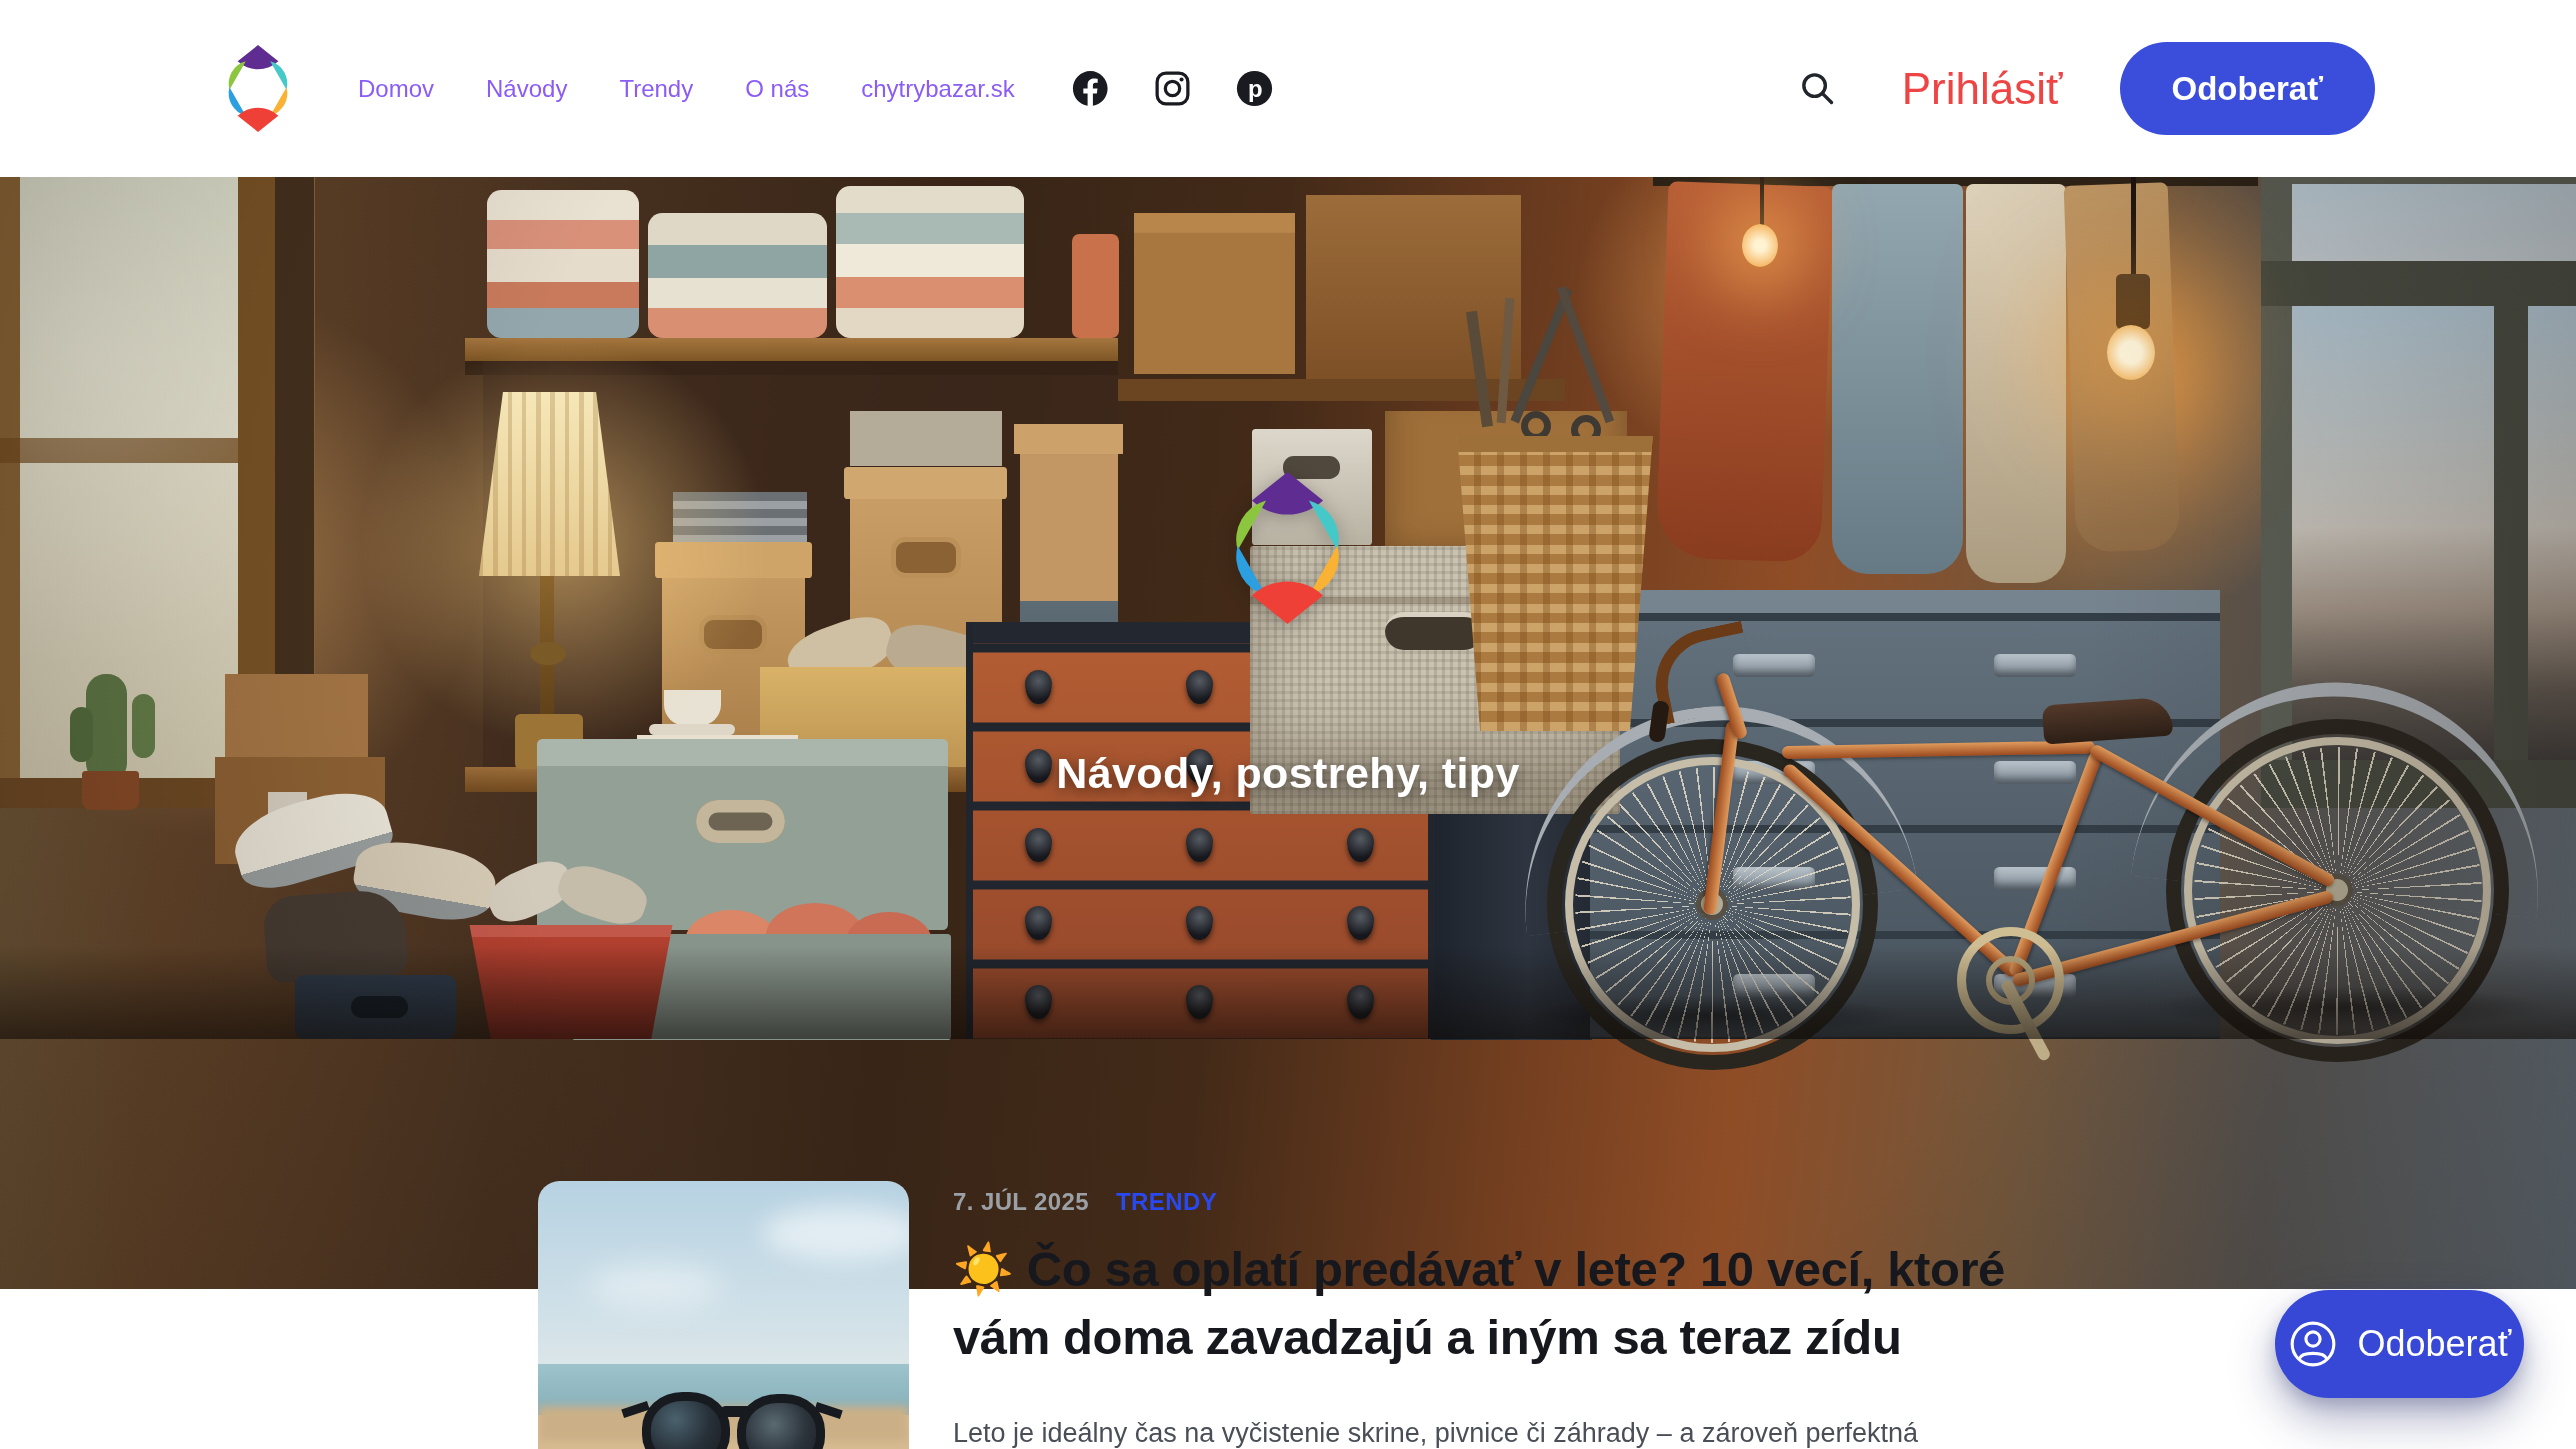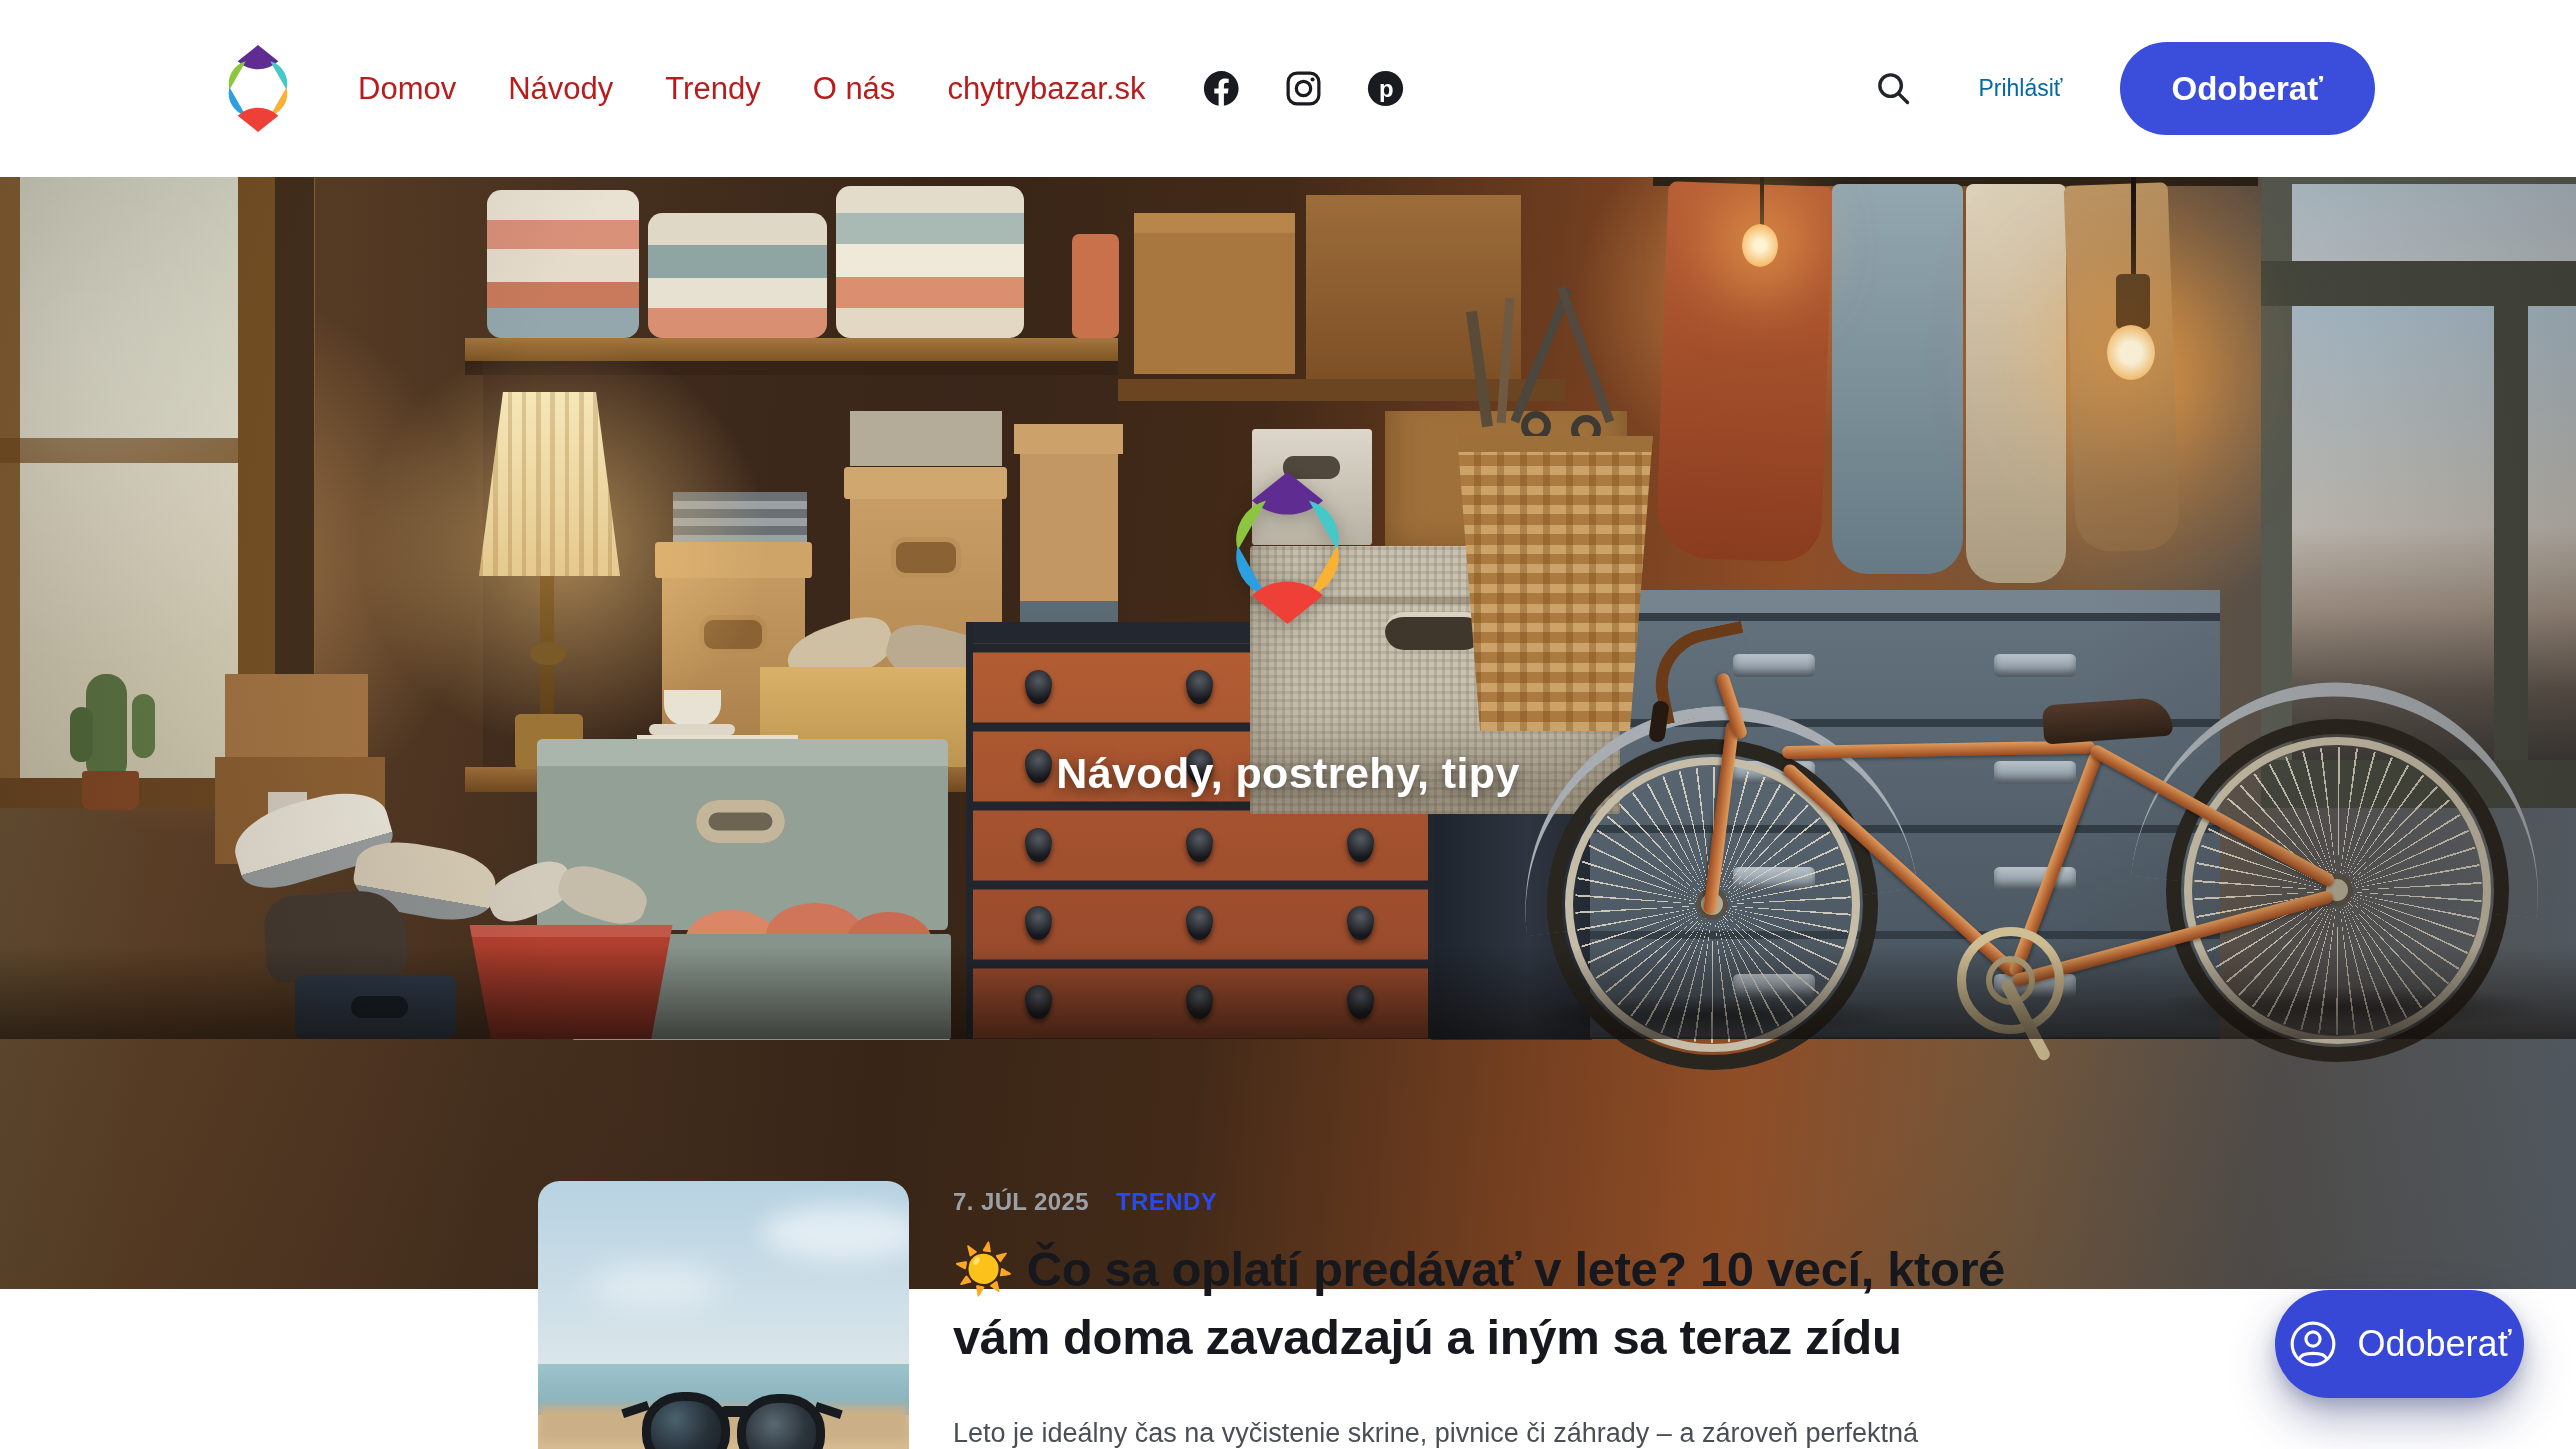--- a/index.html
+++ b/index.html
@@ -6,26 +6,26 @@
   #page{position:relative;width:2576px;height:1449px;overflow:hidden;background:#fff;
         font-family:"Liberation Sans",sans-serif;color:#16181d;}
   .abs,i.s{position:absolute;display:block;}
   i.s{font-style:normal;}
 
   
   #header{position:absolute;left:0;top:0;width:2576px;height:177px;background:#ffffff;
           display:flex;align-items:center;padding:0 0 0 217px;box-sizing:border-box;z-index:20;}
   #header .logo{width:82px;height:95px;flex:none;cursor:pointer;}
   nav{display:flex;align-items:center;gap:52px;margin-left:59px;}
-  nav .nv{font-size:31px;font-weight:500;color:#b91c1c;cursor:pointer;white-space:nowrap;}
+  nav .nv{font-size:24px;font-weight:500;color:#8b5cf6;cursor:pointer;white-space:nowrap;}
   .socials{display:flex;align-items:center;gap:41px;margin-left:55px;}
   .soc{width:41px;height:41px;cursor:pointer;}
   .hright{margin-left:auto;display:flex;align-items:center;gap:57px;padding-right:201px;}
   .searchbtn{width:41px;height:41px;cursor:pointer;}
-  .loginlink{font-size:23px;font-weight:500;color:#0369a1;cursor:pointer;margin-left:7px;}
+  .loginlink{font-size:44px;font-weight:500;color:#ef4444;cursor:pointer;margin-left:7px;}
   .pillbtn{height:93px;padding:0 52px;border-radius:47px;background:#3b4edb;border:none;
            color:#fff;font-size:33px;font-weight:600;font-family:"Liberation Sans",sans-serif;
            display:flex;align-items:center;cursor:pointer;}
 
   
   #hero{position:absolute;left:0;top:177px;width:2576px;height:1112px;overflow:hidden;
         background:linear-gradient(96deg,#75603f 0%,#64452a 9%,#46301f 22%,#382517 36%,
                    #432a18 48%,#743f20 60%,#8f4d26 68%,#74573b 78%,#565452 88%,#62707c 100%);}
   .glow{border-radius:50%;}
   .tube{position:absolute;height:13.4px;border-radius:8px;background:linear-gradient(180deg,#e09a5c,#9c4a1e);

